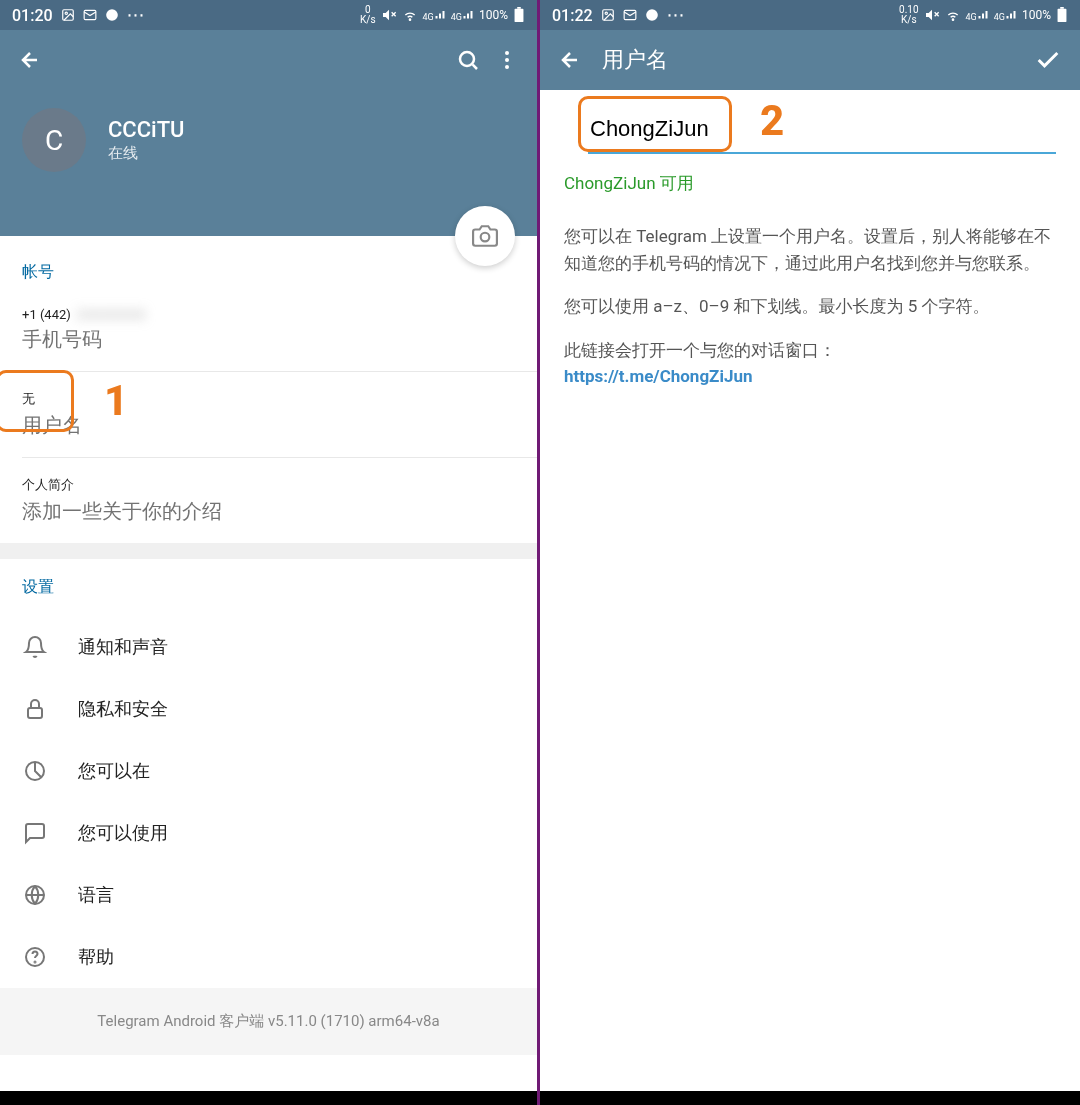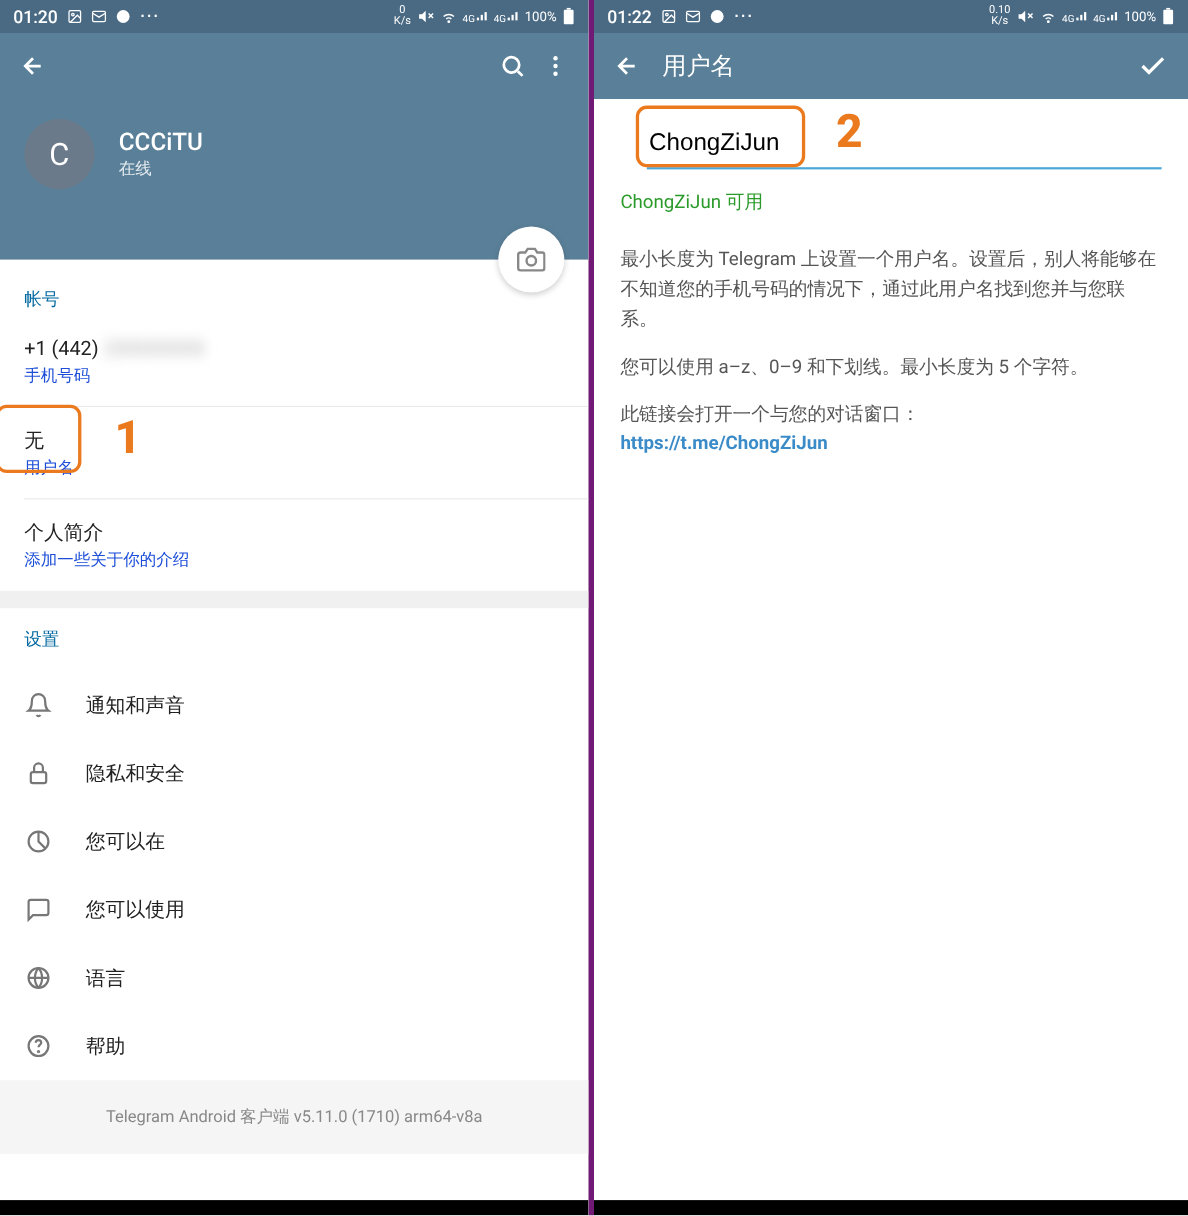--- a/index.html
+++ b/index.html
@@ -1,18 +1,18 @@
 <!DOCTYPE html>
 <html><head>
   <meta charset="utf-8">
   <style>
     * { margin: 0; padding: 0; box-sizing: border-box; }
     body { font-family: -apple-system, Roboto, "Helvetica Neue", Arial, sans-serif; background: #fff; width: 1080px; height: 1105px; display: flex; position: relative; }
     .phone { width: 540px; height: 1105px; background: #fff; position: relative; overflow: hidden; }
-    .phone-left { border-right: 5px solid #701a75; }
+    .phone-left { border-right: 3px solid #701a75; }
 
     
     .status-bar { height: 30px; background: #4a6a84; color: #fff; display: flex; align-items: center; padding: 0 12px; font-size: 14px; justify-content: space-between; }
     .status-left { display: flex; align-items: center; gap: 8px; }
     .status-right { display: flex; align-items: center; gap: 5px; font-size: 12px; }
     .status-time { font-size: 16px; font-weight: 500; }
     .status-icon { width: 14px; height: 14px; display: inline-flex; align-items: center; justify-content: center; }
     .status-dots { font-size: 18px; letter-spacing: 2px; line-height: 1; }
     .status-ks { font-size: 10px; line-height: 1; text-align: center; }
 
@@ -27,22 +27,22 @@
     .profile-row { display: flex; align-items: center; gap: 22px; }
     .avatar { width: 64px; height: 64px; border-radius: 50%; background: #6a7a8a; display: flex; align-items: center; justify-content: center; font-size: 28px; color: #fff; }
     .profile-info .name { font-size: 22px; font-weight: 500; }
     .profile-info .status { font-size: 15px; opacity: 0.85; margin-top: 2px; }
     .camera-fab { position: absolute; right: 22px; bottom: -30px; width: 60px; height: 60px; background: #fff; border-radius: 50%; display: flex; align-items: center; justify-content: center; box-shadow: 0 2px 6px rgba(0,0,0,0.2); }
 
     
     .section { padding: 18px 22px 4px; }
     .section-title { color: #0369a1; font-size: 16px; font-weight: 500; margin-bottom: 14px; }
     .item { padding: 10px 0 14px; }
-    .item .primary { font-size: 18px; color: #222; margin-bottom: 4px; }
-    .item .secondary { font-size: 15px; color: #1d4ed8; }
+    .item .primary { font-size: 13px; color: #222; margin-bottom: 4px; }
+    .item .secondary { font-size: 20px; color: #737373; }
     .item.phone-row .primary { display: flex; align-items: center; gap: 6px; }
     .blur { filter: blur(6px); color: #999; letter-spacing: 2px; }
     .divider { height: 1px; background: #e8e8e8; margin: 0; }
     .section-gap { height: 16px; background: #f0f0f0; }
 
     .settings-list .row { display: flex; align-items: center; padding: 18px 22px; gap: 30px; }
     .settings-list .row .ricon { width: 26px; height: 26px; color: #777; display: flex; align-items: center; justify-content: center; }
     .settings-list .row .label { font-size: 18px; color: #222; }
 
     .footer-ver { background: #f5f5f5; padding: 24px 0; text-align: center; font-size: 15px; color: #888; }
@@ -338,20 +338,20 @@
       </span>
   </div>
 
   <div class="right-body">
     <div class="username-wrap">
       <input class="username-input" value="ChongZiJun" style="">
       <div class="callout" style="left:-10px; top:-14px; width:154px; height:56px;"></div>
       <div class="callout-num" style="left:172px; top:-14px;">2</div>
     </div>
     <div class="avail">ChongZiJun 可用</div>
-    <div class="desc">最小长度为 Telegram 上设置一个用户名。设置后，别人将能够在不知道您的手机号码的情况下，通过此用户名找到您并与您联系。</div>
+    <div class="desc">您可以在 Telegram 上设置一个用户名。设置后，别人将能够在不知道您的手机号码的情况下，通过此用户名找到您并与您联系。</div>
     <div class="desc">您可以使用 a–z、0–9 和下划线。最小长度为 5 个字符。</div>
     <div class="desc" style="margin-bottom:2px;">此链接会打开一个与您的对话窗口：</div>
     <div class="linktxt">https://t.me/ChongZiJun</div>
   </div>
 
   <div class="nav-bar"></div>
 </div>
 
 </body></html>

